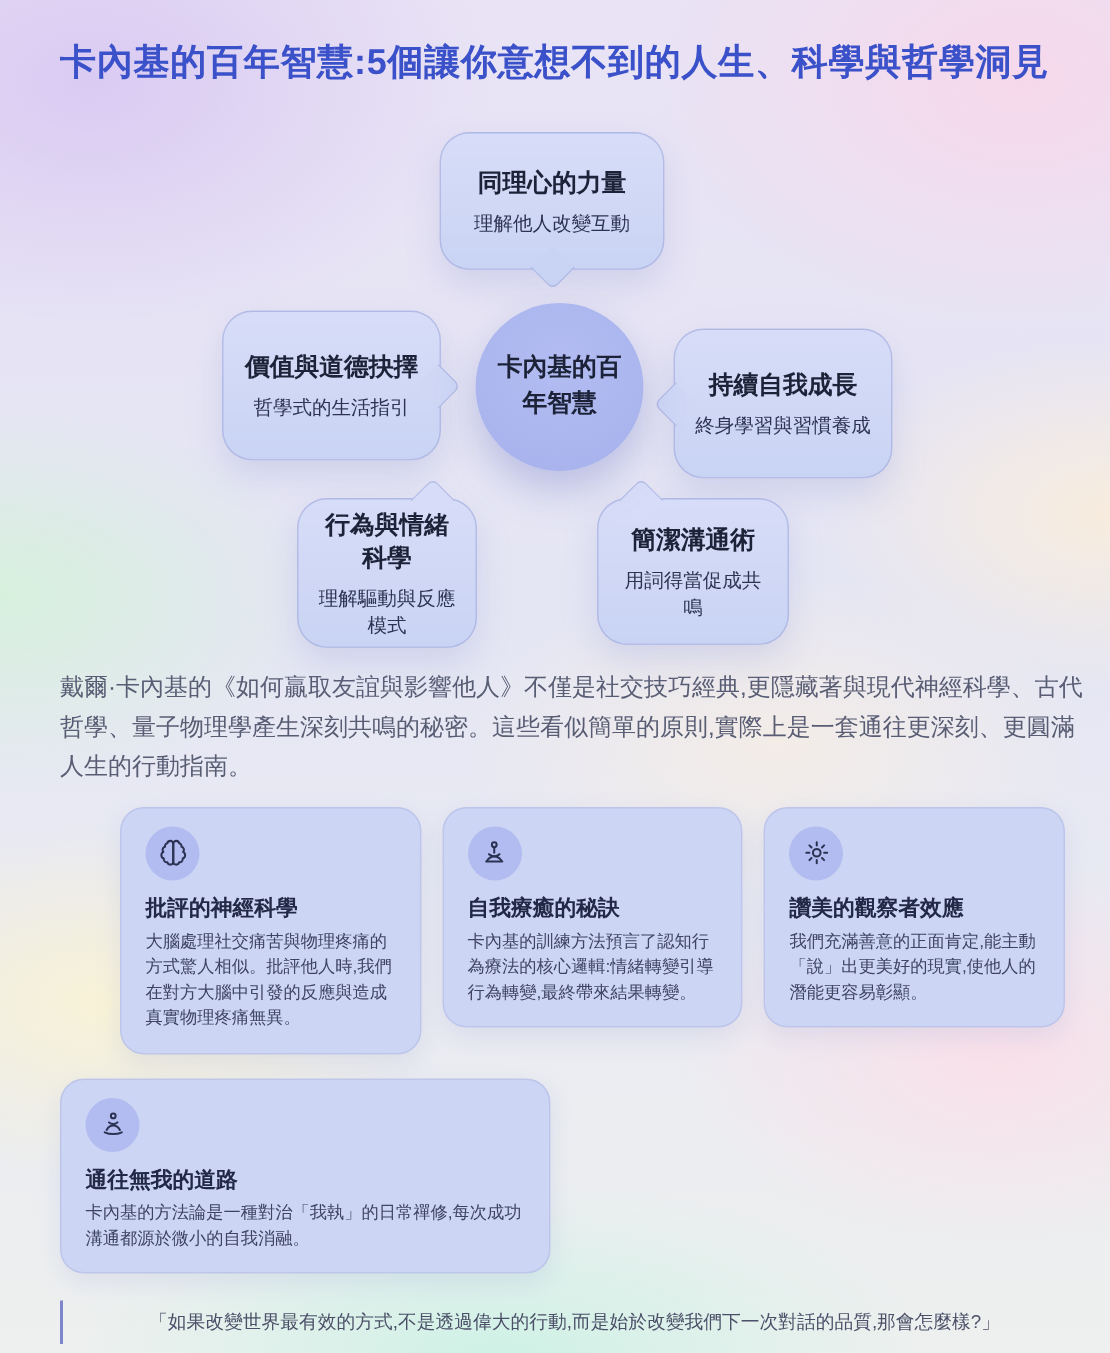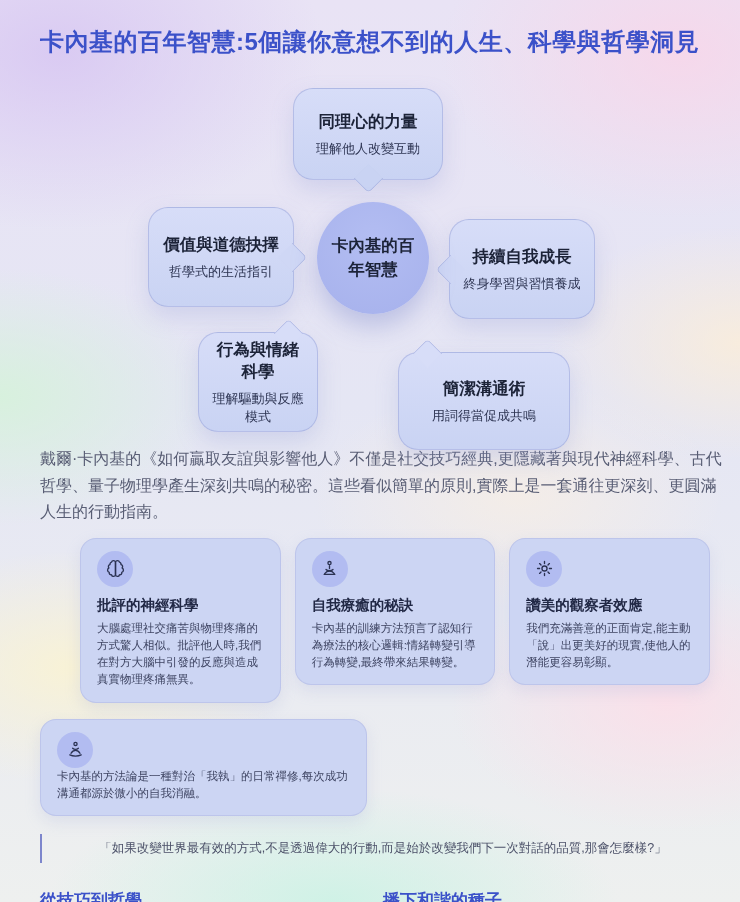--- a/index.html
+++ b/index.html
@@ -46,21 +46,21 @@
   .tail-left{left:-10px;top:calc(50% - 10px);background:#cfd7f5;
     border-bottom:1px solid rgba(150,160,215,.5);border-left:1px solid rgba(150,160,215,.5);
     border-bottom-left-radius:5px;}
   .tail-up{top:-10px;background:var(--bubble_top,#d7ddf8);
     border-top:1px solid rgba(150,160,215,.5);border-left:1px solid rgba(150,160,215,.5);
     border-top-left-radius:5px;}
   .node-top{left:293px;top:30px;width:150px;height:92px;}
   .node-left{left:148px;top:149px;width:146px;height:100px;}
   .node-right{left:449px;top:161px;width:146px;height:100px;}
   .node-bl{left:198px;top:274px;width:120px;height:100px;}
-  .node-br{left:398px;top:274px;width:172px;height:98px;margin-top:20px;}
+  .node-br{left:398px;top:274px;width:128px;height:98px;}
   .node-bl .tail-up{right:18px;}
   .node-br .tail-up{left:18px;}
   .center-circle{
     position:absolute;left:317px;top:144px;width:112px;height:112px;border-radius:50%;
     background:radial-gradient(circle at 50% 35%,#b3bdf2,var(--node_bg,#a6b1ec));
     box-shadow:0 12px 26px rgba(120,132,200,.4);
     display:flex;align-items:center;justify-content:center;text-align:center;
     font-size:16.5px;font-weight:700;color:var(--ink,#1c2338);line-height:1.45;
     padding:12px;box-sizing:border-box;z-index:2;
   }
@@ -187,20 +187,21 @@
 
     <div class="card">
       <div class="card-icon">
         <svg width="19" height="19" viewBox="0 0 24 24" fill="none" stroke="#2b3252" stroke-width="1.7" stroke-linecap="round" stroke-linejoin="round">
           <circle cx="12" cy="5" r="2"></circle>
           <path d="M8.4 10.4c1 1 2.2 1.5 3.6 1.5s2.6-.5 3.6-1.5"></path>
           <path d="M6.4 16.8c1.3-2.4 3.2-3.7 5.6-3.7s4.3 1.3 5.6 3.7"></path>
           <path d="M4.8 18.8c2.1 1 4.6 1.5 7.2 1.5s5.1-.5 7.2-1.5"></path>
         </svg>
       </div>
+      <h3>通往無我的道路</h3>
       <p>卡內基的方法論是一種對治「我執」的日常禪修,每次成功溝通都源於微小的自我消融。</p>
     </div>
 
 
   </div>
 
   <div class="quote">「如果改變世界最有效的方式,不是透過偉大的行動,而是始於改變我們下一次對話的品質,那會怎麼樣?」</div>
 
   <div class="footer">
     <div>

